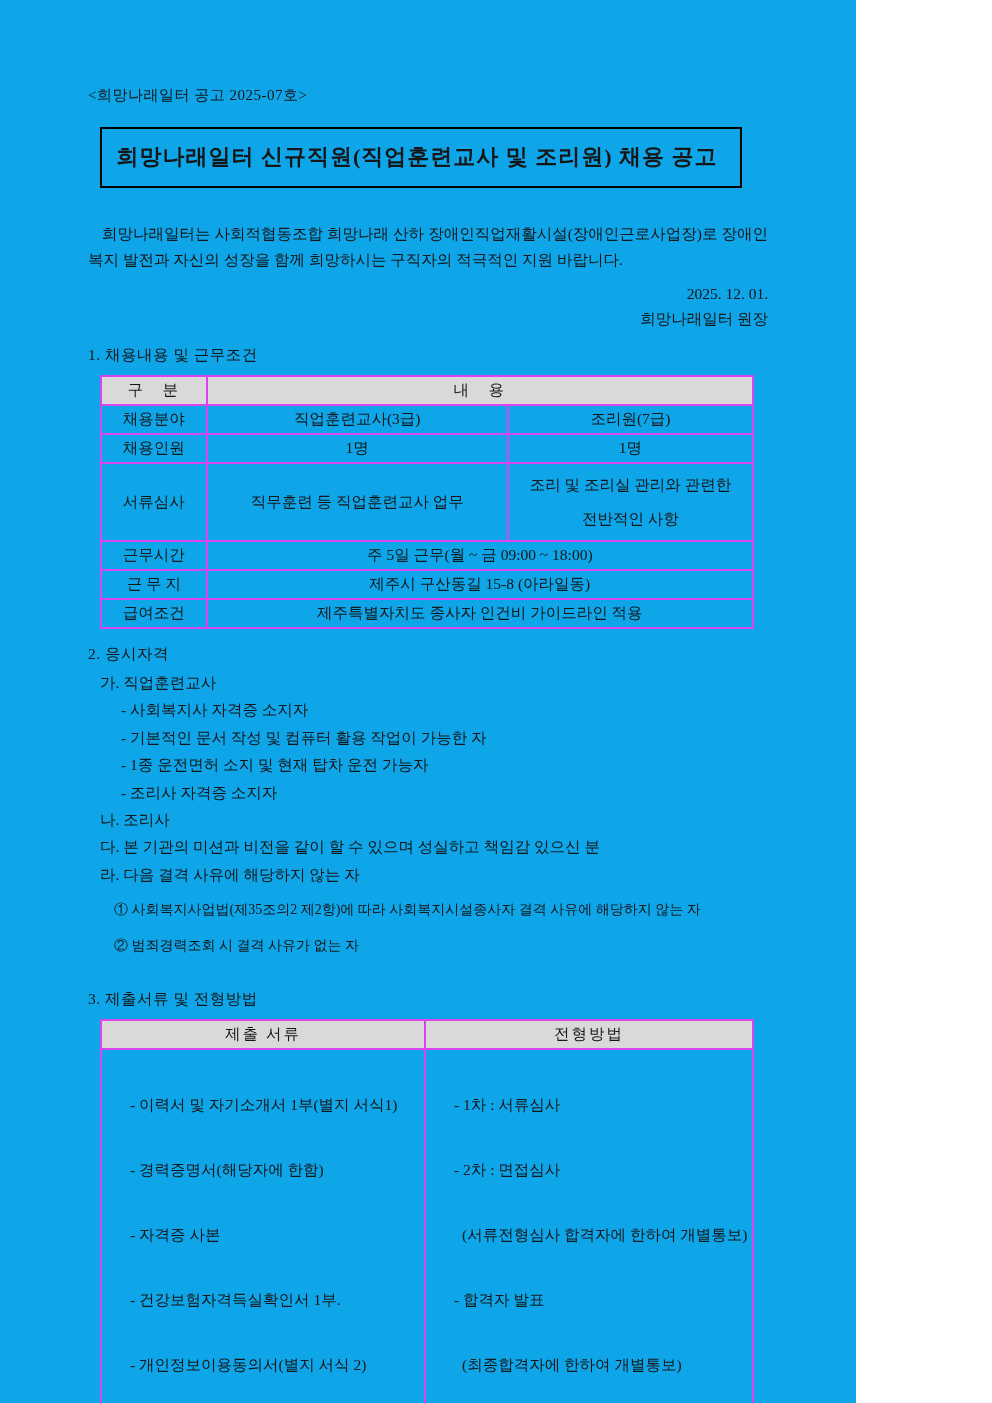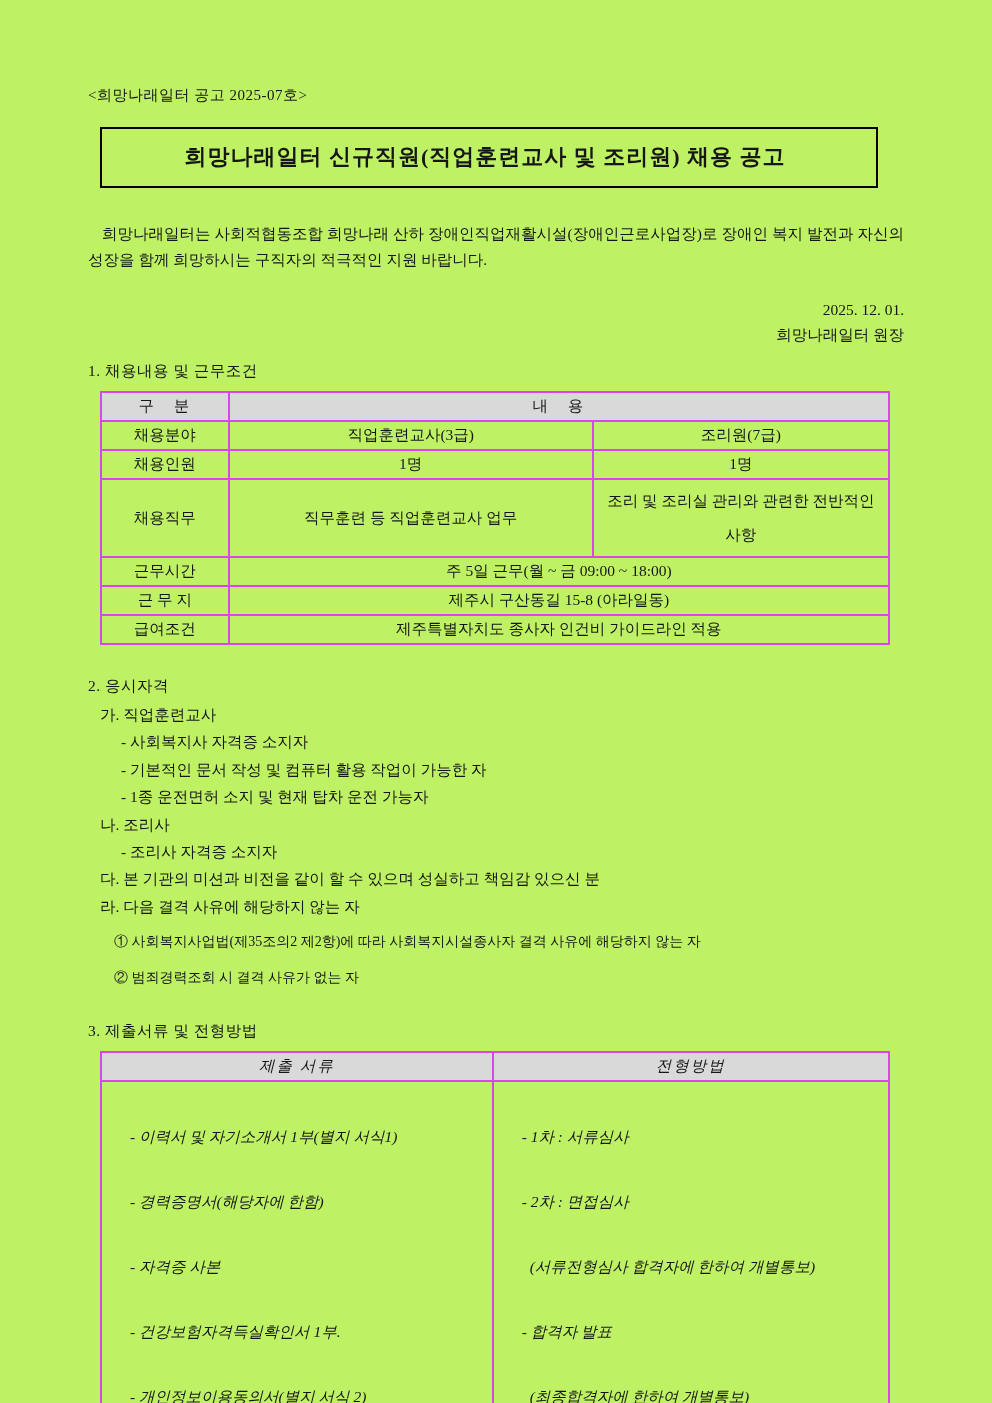--- a/index.html
+++ b/index.html
@@ -5,24 +5,24 @@
   * { margin: 0; padding: 0; box-sizing: border-box; }
   html, body { background: #ffffff; }
   body {
     width: 992px;
     height: 1403px;
     font-family: "Liberation Serif", "DejaVu Serif", serif;
     color: #161616;
     overflow: hidden;
   }
   .page {
-    width: 992px;
+    width: 856px;
     height: 1403px;
     padding: 86px 88px 40px 88px;
-    background: #bef264;
+    background: #0ea5e9;
   }
   .doc-number {
     font-size: 15px;
     letter-spacing: 0.5px;
     margin-bottom: 22px;
   }
   .title-box {
     border: 2px solid #000;
     margin: 0 26px 0 12px;
     padding: 13px 16px 14px 8px;
@@ -34,28 +34,28 @@
     letter-spacing: 1px;
   }
   .intro {
     margin-top: 33px;
     font-size: 15.5px;
     line-height: 26px;
     text-align: justify;
     text-indent: 14px;
     word-break: keep-all;
   }
-  .sign-block { text-align: right; margin-top: 24px; }
+  .sign-block { text-align: right; margin-top: 8px; }
   .sign-block div { font-size: 15.5px; line-height: 25px; }
   .sec-heading {
     font-size: 15.5px;
     letter-spacing: 0.5px;
   }
   .h1 { margin-top: 14px; }
-  .h2 { margin-top: 31px; }
+  .h2 { margin-top: 15px; }
   .h3 { margin-top: 30px; }
 
   table {
     border-collapse: collapse;
     width: calc(100% - 26px);
     margin-left: 12px;
     table-layout: fixed;
   }
   .t1 { margin-top: 9px; border: 2px solid #000; }
   .t2 { margin-top: 9px; border: 2px solid #000; }
@@ -69,21 +69,21 @@
     word-break: keep-all;
   }
   .t1 td { height: 26px; }
   .hdr-cell {
     background: #d9d9d9;
     letter-spacing: 2px;
   }
   .duty-row td { height: 76px; }
   .duty-cook { line-height: 34px; padding: 4px 10px; }
 
-  .t2 td { vertical-align: top; font-style: italic; }
+  .t2 td { vertical-align: top; }
   .t2 .hdr-cell { height: 27px; vertical-align: middle; }
   .t2 .body-cell { text-align: left; padding: 4px 0 6px 0; border-top: 1px solid #000; }
   .t2 .line {
     font-size: 15.5px;
     line-height: 29px;
     padding-left: 12px;
     white-space: normal;
     margin-left: 16px;
   }
   .t2 .line.paren { padding-left: 20px; }
@@ -129,21 +129,21 @@
         <td>채용분야</td>
         <td>직업훈련교사(3급)</td>
         <td>조리원(7급)</td>
       </tr>
       <tr>
         <td>채용인원</td>
         <td>1명</td>
         <td>1명</td>
       </tr>
       <tr class="duty-row">
-        <td>채용직무</td>
+        <td>서류심사</td>
         <td>직무훈련 등 직업훈련교사 업무</td>
         <td class="duty-cook">조리 및 조리실 관리와 관련한 전반적인 사항</td>
       </tr>
       <tr>
         <td>근무시간</td>
         <td colspan="2">주 5일 근무(월 ~ 금 09:00 ~ 18:00)</td>
       </tr>
       <tr>
         <td>근 무 지</td>
         <td colspan="2">제주시 구산동길 15-8 (아라일동)</td>
@@ -154,22 +154,22 @@
       </tr>
     </tbody>
   </table>
 
   <div class="sec-heading h2">2. 응시자격</div>
   <div class="s2-lines">
     <div class="s2-line lv1">가. 직업훈련교사</div>
     <div class="s2-line lv2">- 사회복지사 자격증 소지자</div>
     <div class="s2-line lv2">- 기본적인 문서 작성 및 컴퓨터 활용 작업이 가능한 자</div>
     <div class="s2-line lv2">- 1종 운전면허 소지 및 현재 탑차 운전 가능자</div>
+    <div class="s2-line lv2">- 조리사 자격증 소지자</div>
     <div class="s2-line lv1">나. 조리사</div>
-    <div class="s2-line lv2">- 조리사 자격증 소지자</div>
     <div class="s2-line lv1">다. 본 기관의 미션과 비전을 같이 할 수 있으며 성실하고 책임감 있으신 분</div>
     <div class="s2-line lv1">라. 다음 결격 사유에 해당하지 않는 자</div>
     <div class="s2-line lv3">① 사회복지사업법(제35조의2 제2항)에 따라 사회복지시설종사자 결격 사유에 해당하지 않는 자</div>
     <div class="s2-line lv3">② 범죄경력조회 시 결격 사유가 없는 자</div>
   </div>
 
   <div class="sec-heading h3">3. 제출서류 및 전형방법</div>
 
   <table class="t2">
     <colgroup>

